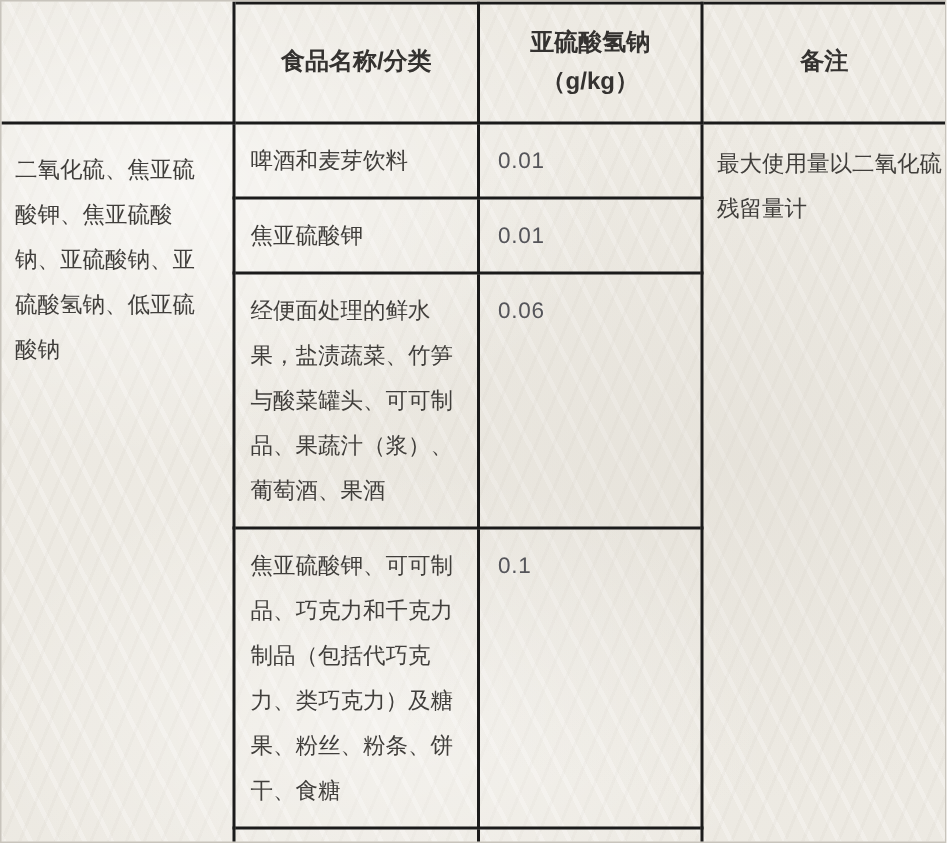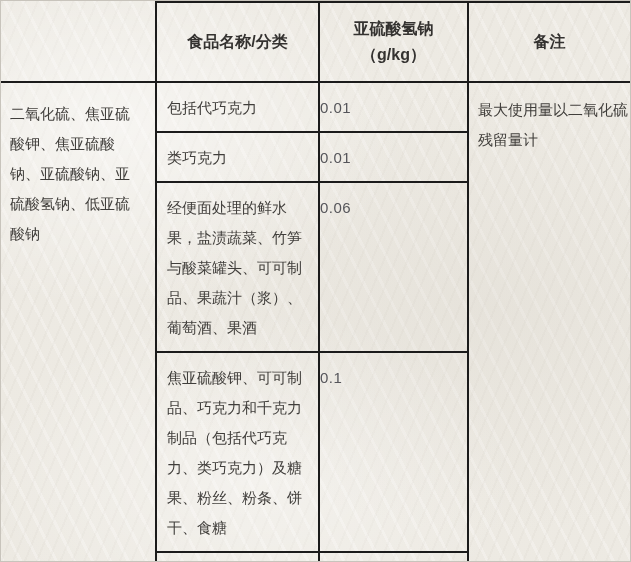--- a/index.html
+++ b/index.html
@@ -56,21 +56,21 @@
   }
   td.substance-cell {
     padding-top: 16px;
     padding-left: 9px;
     padding-right: 12px;
   }
   td.usage-cell {
     color: #55555a;
     font-size: 15px;
     letter-spacing: 0.5px;
-    padding-left: 0;
+    padding-left: 12px;
   }
   td.remarks-cell {
     padding-top: 12px;
     padding-left: 9px;
     padding-right: 2px;
   }
   .no-top    { border-top: none !important; }
   .no-left   { border-left: none !important; }
   .no-right  { border-right: none !important; }
 </style>
@@ -89,27 +89,27 @@
     <tbody>
         <tr style="height:80px">
       <td class="no-top no-left"></td>
       <th>食品名称/分类</th>
       <th>亚硫酸氢钠（g/kg）</th>
       <th class="no-right">备注</th>
     </tr>
 
     <tr style="height:43px">
       <td class="body-cell substance-cell no-left" rowspan="7">二氧化硫、焦亚硫酸钾、焦亚硫酸钠、亚硫酸钠、亚硫酸氢钠、低亚硫酸钠</td>
-      <td class="body-cell">包括代巧克力</td>
+      <td class="body-cell">啤酒和麦芽饮料</td>
       <td class="body-cell usage-cell">0.01</td>
       <td class="body-cell remarks-cell no-right" rowspan="7">最大使用量以二氧化硫残留量计</td>
     </tr>
 
     <tr style="height:44px">
-      <td class="body-cell">类巧克力</td>
+      <td class="body-cell">焦亚硫酸钾</td>
       <td class="body-cell usage-cell">0.01</td>
     </tr>
 
     <tr style="height:111px">
       <td class="body-cell">经便面处理的鲜水果，盐渍蔬菜、竹笋与酸菜罐头、可可制品、果蔬汁（浆）、葡萄酒、果酒</td>
       <td class="body-cell usage-cell">0.06</td>
     </tr>
 
     <tr style="height:103px">
       <td class="body-cell">焦亚硫酸钾、可可制品、巧克力和千克力制品（包括代巧克力、类巧克力）及糖果、粉丝、粉条、饼干、食糖</td>

